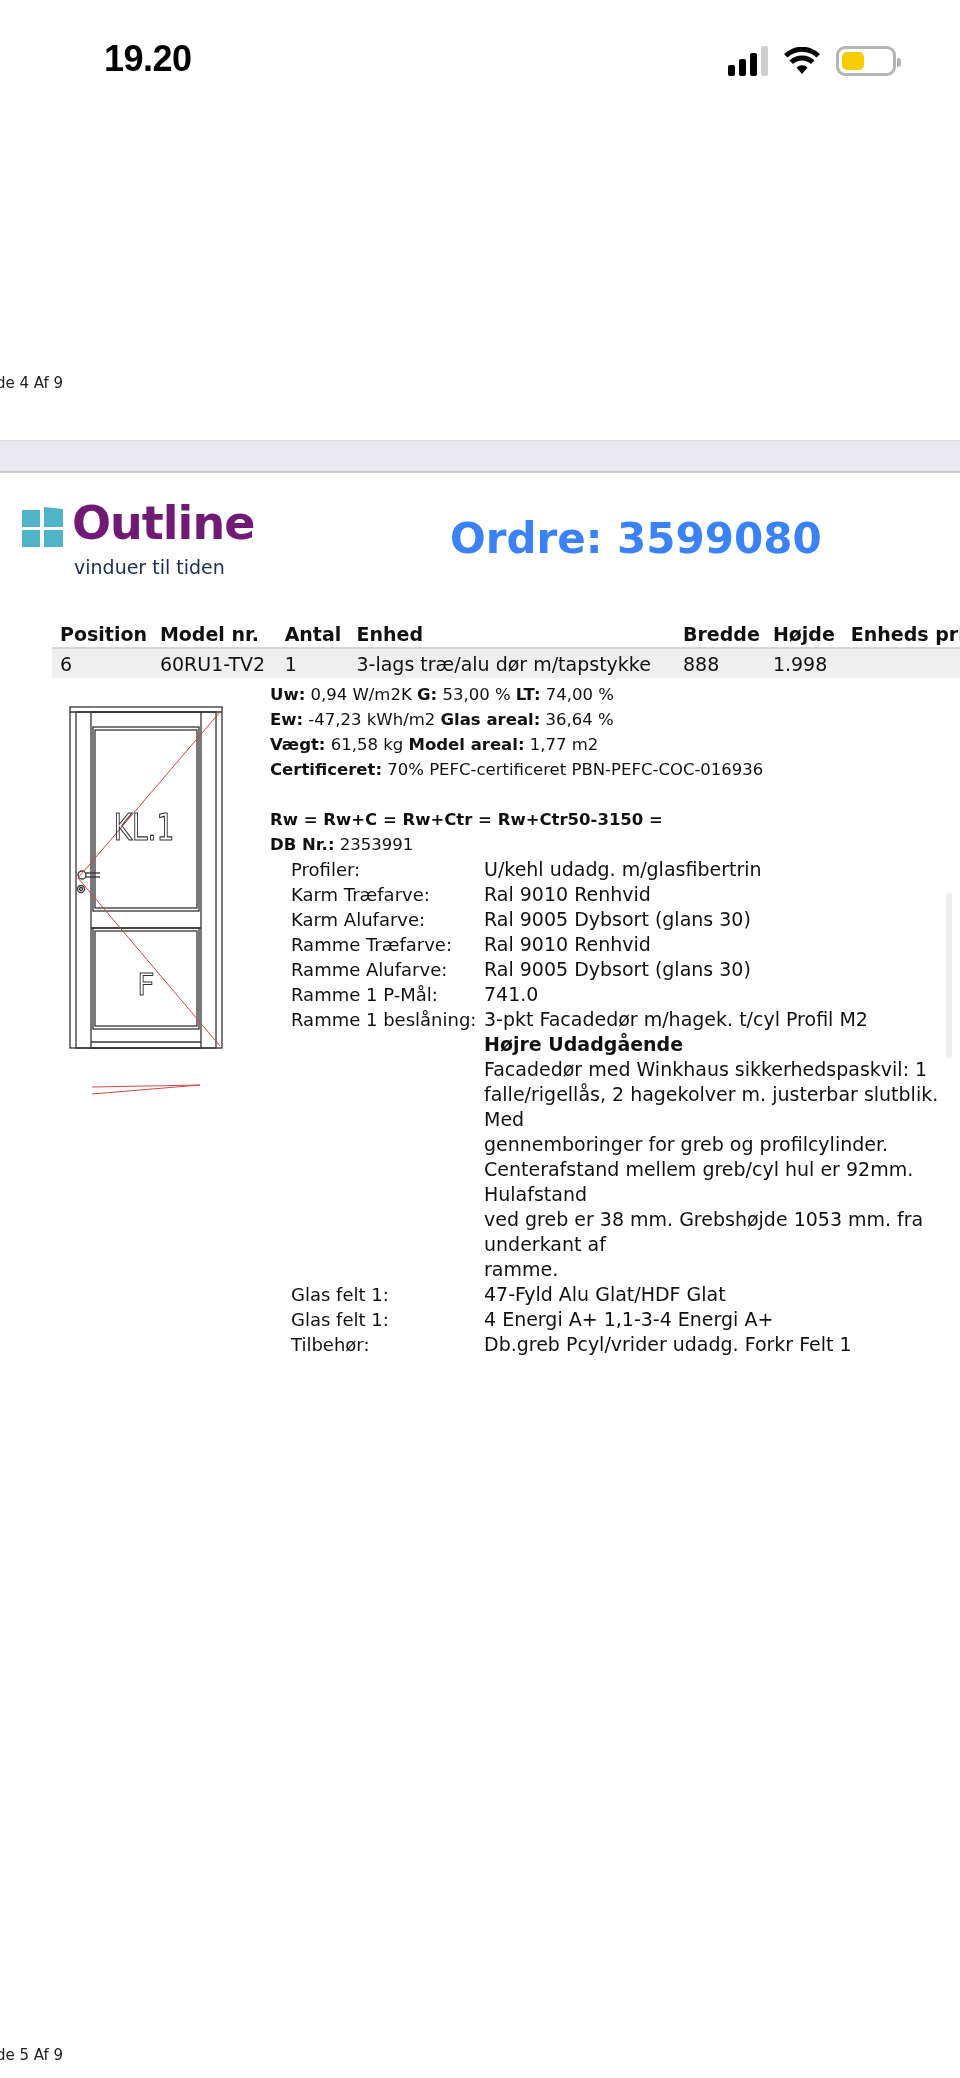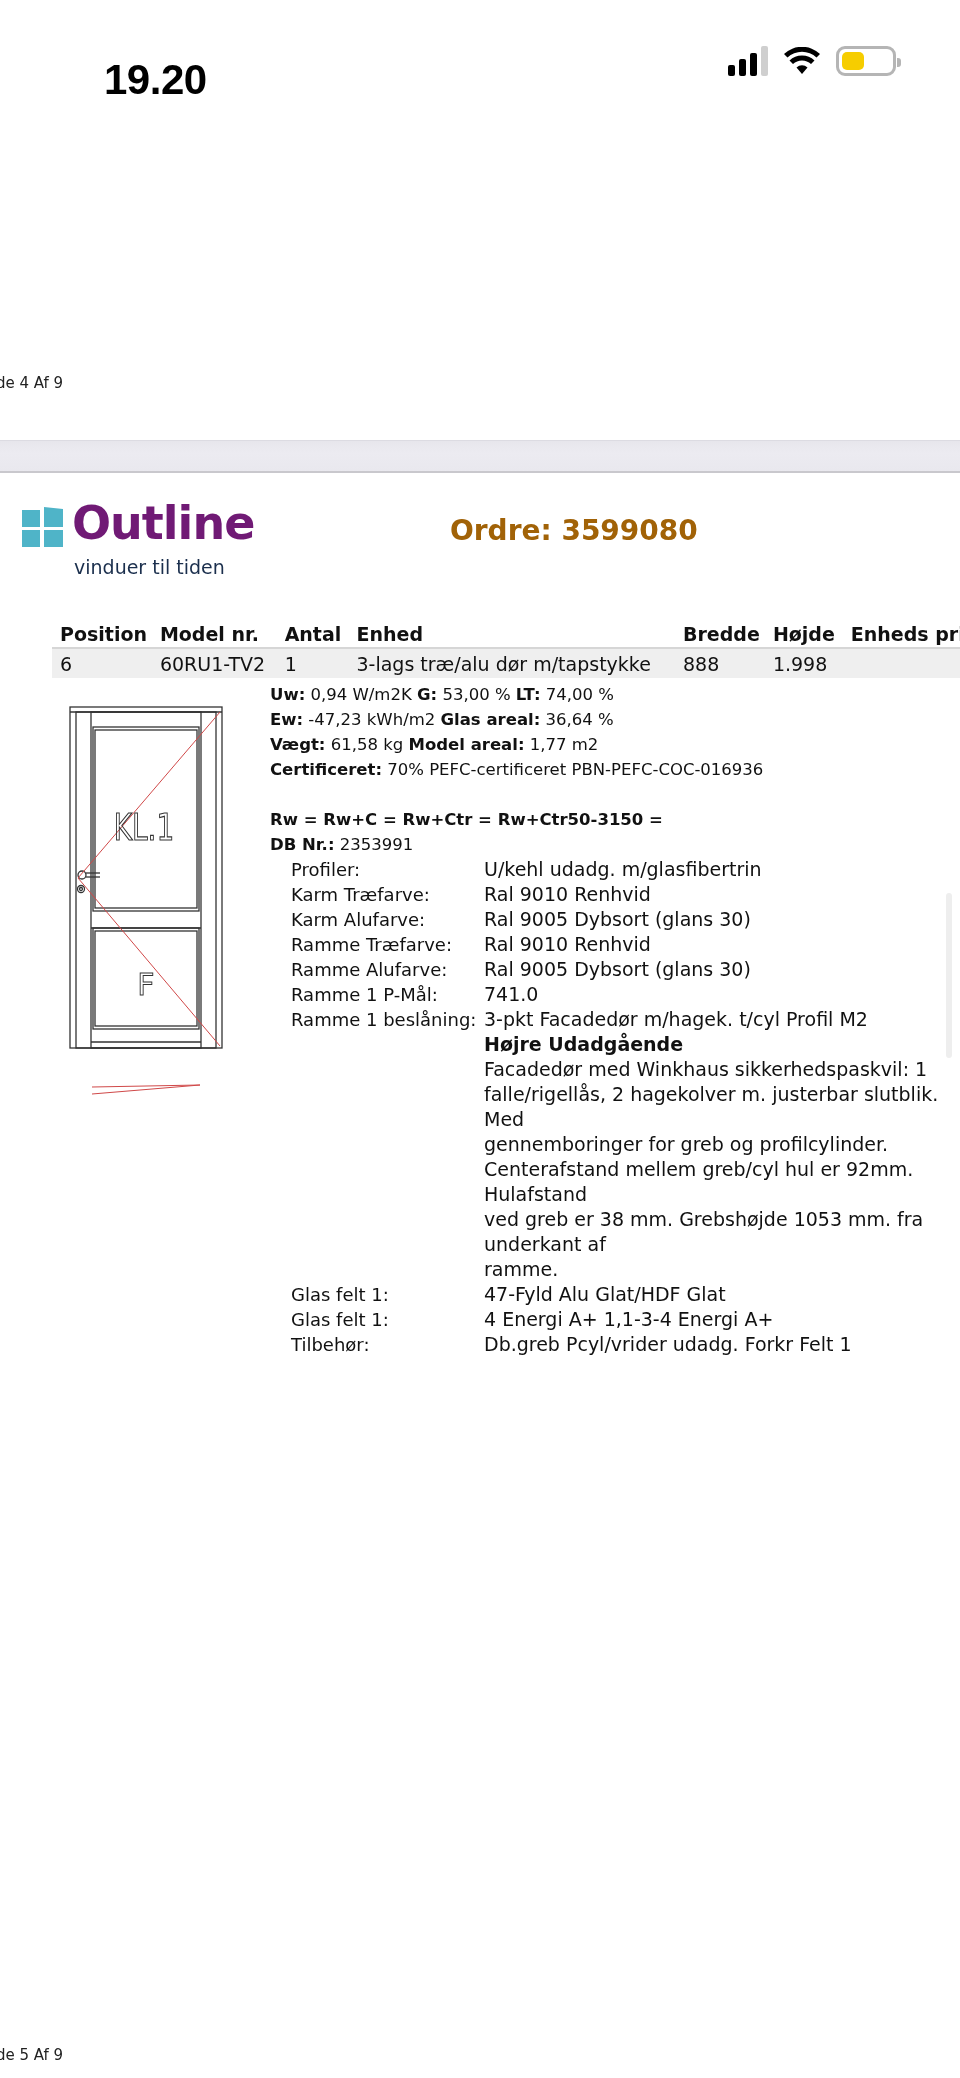--- a/index.html
+++ b/index.html
@@ -1,21 +1,21 @@
 <!DOCTYPE html>
 <html><head>
   <meta charset="utf-8">
   <style>
     * { box-sizing: border-box; margin: 0; padding: 0; }
     html, body { width: 960px; height: 2078px; background: #ffffff; overflow: hidden; }
     body { position: relative; font-family: "DejaVu Sans", sans-serif; color: #111; }
 
     
     .status-bar { position: absolute; top: 0; left: 0; width: 960px; height: 120px; }
-    .status-time { position: absolute; left: 104px; top: 56px; font-family: "Liberation Sans", sans-serif; font-size: 42px; font-weight: 600; letter-spacing: -0.5px; color: #000; }
+    .status-time { position: absolute; left: 104px; top: 38px; font-family: "Liberation Sans", sans-serif; font-size: 36px; font-weight: 600; letter-spacing: -0.5px; color: #000; }
     .status-icons { position: absolute; right: 64px; top: 46px; display: flex; align-items: center; gap: 16px; }
     .signal { display: flex; align-items: flex-end; gap: 4px; height: 30px; }
     .signal span { width: 7px; border-radius: 2px; background: #000; }
     .signal span.off { background: #cfcfcf; }
     .battery { position: relative; width: 60px; height: 30px; border: 3px solid #b5b5b5; border-radius: 9px; padding: 3px; }
     .battery-fill { width: 22px; height: 100%; background: #f6cd00; border-radius: 5px; }
     .battery-tip { position: absolute; right: -8px; top: 9px; width: 4px; height: 9px; background: #b5b5b5; border-radius: 0 3px 3px 0; }
 
     
     .page-label { position: absolute; left: -4px; font-family: "DejaVu Sans", sans-serif; font-size: 15px; color: #222; }
@@ -23,21 +23,21 @@
     
     .page-divider { position: absolute; left: 0; top: 440px; width: 960px; height: 33px;
       background: linear-gradient(#e7e6ec, #ecebf1 40%, #e9e8ee); border-top: 1px solid #dcdbe2; border-bottom: 2px solid #c9c8cd; }
 
     
     .logo { position: absolute; left: 22px; top: 504px; width: 240px; height: 80px; }
     .logo-mark { position: absolute; left: 0; top: 2px; width: 42px; height: 42px; }
     .logo-word { position: absolute; left: 50px; top: -8px; font-family: "DejaVu Sans", sans-serif; font-weight: bold; font-size: 46px; color: #701a75; letter-spacing: -1px; }
     .logo-tag { position: absolute; left: 52px; top: 52px; font-family: "DejaVu Sans", sans-serif; font-size: 19px; color: #1b2f4d; }
 
-    .order-title { position: absolute; left: 450px; top: 514px; font-family: "DejaVu Sans", sans-serif; font-weight: bold; font-size: 28px; color: #a16207; }
+    .order-title { position: absolute; left: 450px; top: 514px; font-family: "DejaVu Sans", sans-serif; font-weight: bold; font-size: 42px; color: #3b82f6; }
 
     
     .order-table { position: absolute; left: 52px; top: 618px; width: 924px; border-collapse: collapse; font-family: "DejaVu Sans", sans-serif; font-size: 19px; }
     .order-table th { text-align: left; font-weight: bold; padding: 4px 0 2px 8px; height: 30px; white-space: nowrap; }
     .order-table td { text-align: left; padding: 2px 0 2px 8px; height: 30px; background: #efefef; border-top: 2px solid #d6d6d6; white-space: nowrap; }
 
     
     .door-drawing { position: absolute; left: 60px; top: 700px; width: 200px; height: 410px; }
 
     

